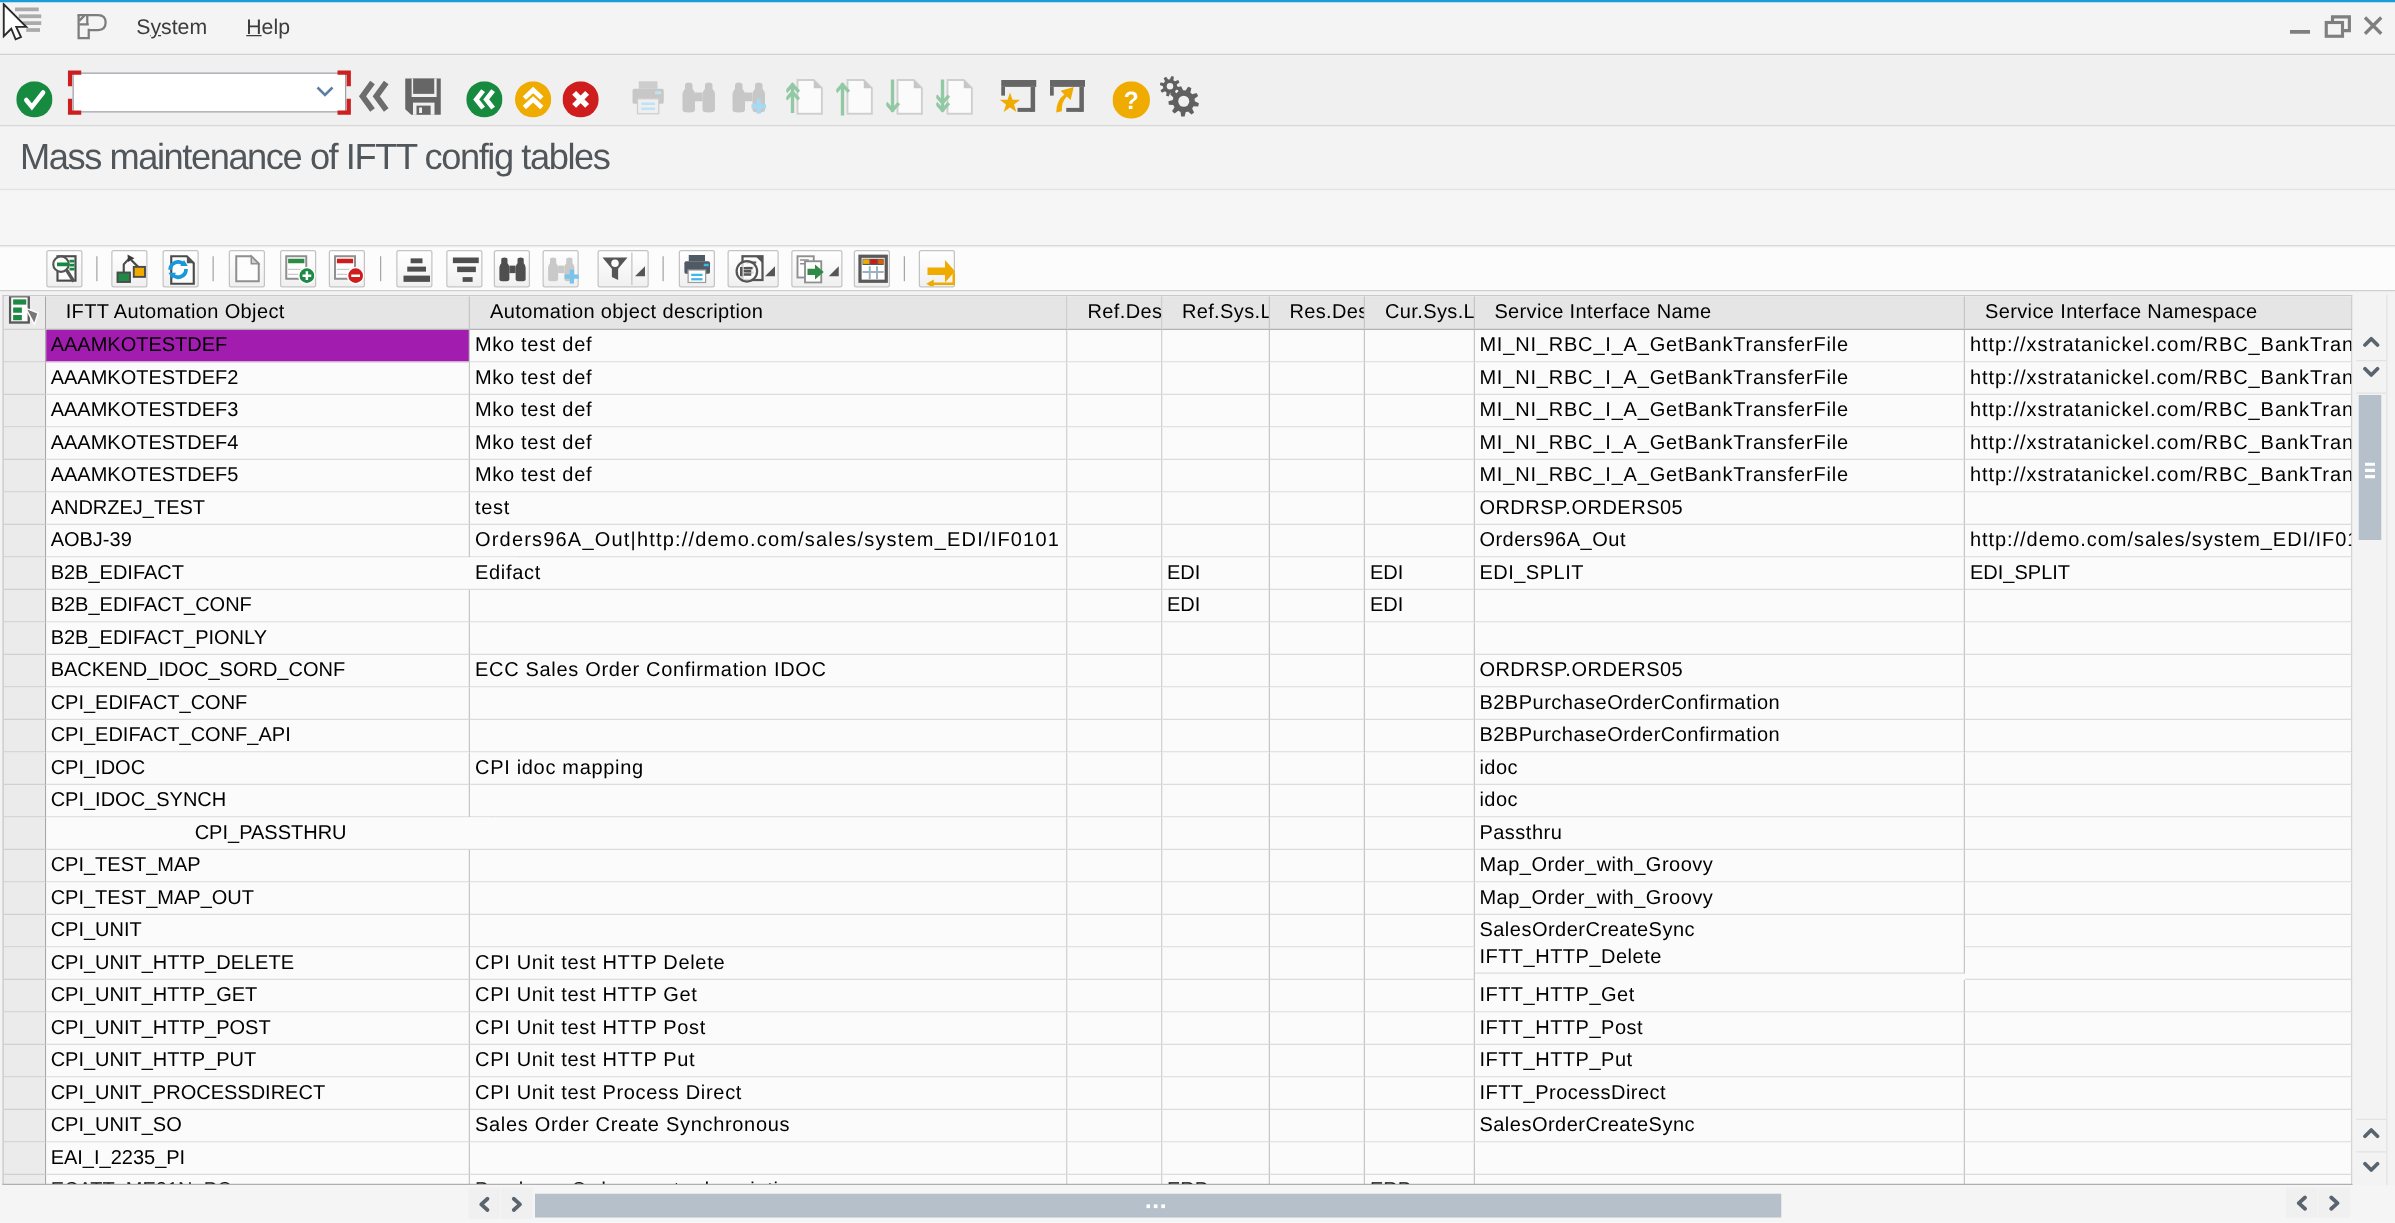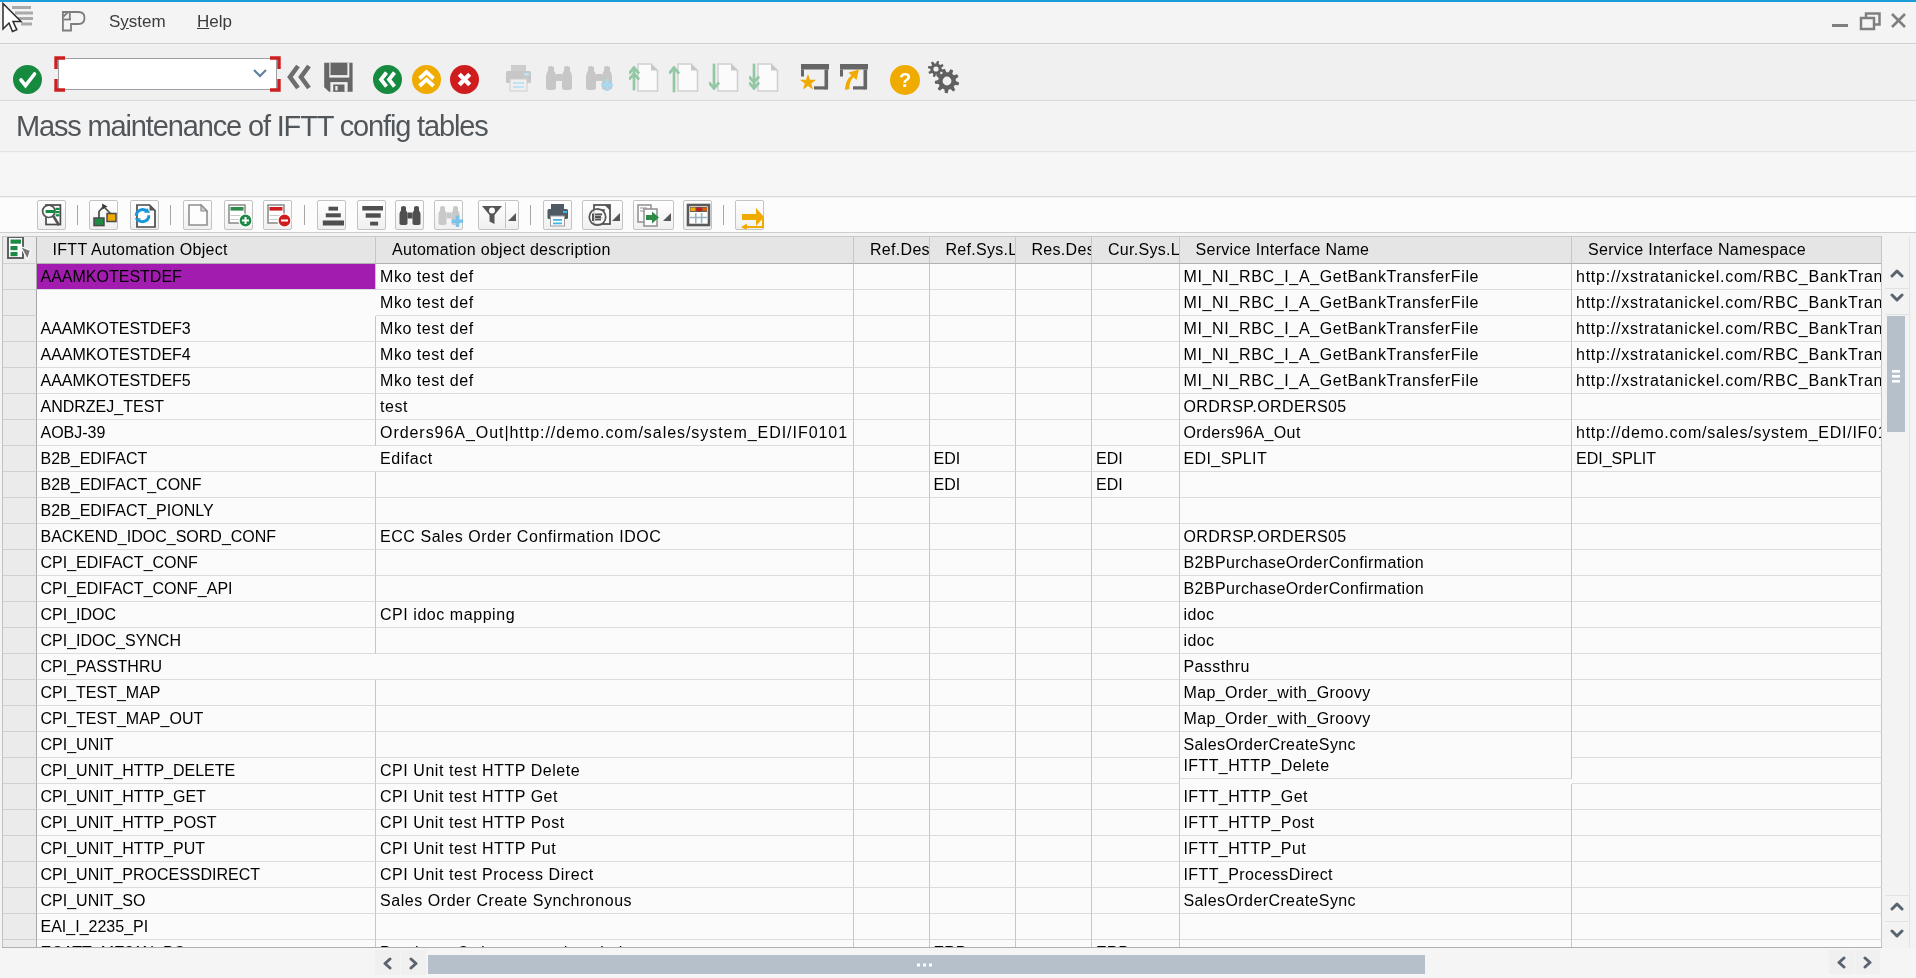--- a/index.html
+++ b/index.html
@@ -353,20 +353,21 @@
 <div class="cell selcol" style="left:0;top:27px;width:33.5px"></div>
 <div class="cell selected" style="left:33.5px;top:27px;width:339.5px;">AAAMKOTESTDEF</div>
 <div class="cell" style="left:373px;top:27px;width:478px;letter-spacing:0.55px;">Mko test def</div>
 <div class="cell" style="left:851px;top:27px;width:75.5px;"></div>
 <div class="cell" style="left:926.5px;top:27px;width:86.0px;"></div>
 <div class="cell" style="left:1012.5px;top:27px;width:76.5px;"></div>
 <div class="cell" style="left:1089px;top:27px;width:87.5px;"></div>
 <div class="cell" style="left:1176.5px;top:27px;width:392.5px;letter-spacing:0.65px;">MI_NI_RBC_I_A_GetBankTransferFile</div>
 <div class="cell" style="left:1569px;top:27px;width:310px;letter-spacing:0.75px;">http://xstratanickel.com/RBC_BankTransferFile</div>
 <div class="cell selcol" style="left:0;top:53px;width:33.5px"></div>
+<div class="cell" style="left:33.5px;top:53px;width:339.5px;">AAAMKOTESTDEF2</div>
 <div class="cell" style="left:373px;top:53px;width:478px;letter-spacing:0.55px;">Mko test def</div>
 <div class="cell" style="left:851px;top:53px;width:75.5px;"></div>
 <div class="cell" style="left:926.5px;top:53px;width:86.0px;"></div>
 <div class="cell" style="left:1012.5px;top:53px;width:76.5px;"></div>
 <div class="cell" style="left:1089px;top:53px;width:87.5px;"></div>
 <div class="cell" style="left:1176.5px;top:53px;width:392.5px;letter-spacing:0.65px;">MI_NI_RBC_I_A_GetBankTransferFile</div>
 <div class="cell" style="left:1569px;top:53px;width:310px;letter-spacing:0.75px;">http://xstratanickel.com/RBC_BankTransferFile</div>
 <div class="cell selcol" style="left:0;top:79px;width:33.5px"></div>
 <div class="cell" style="left:33.5px;top:79px;width:339.5px;">AAAMKOTESTDEF3</div>
 <div class="cell" style="left:373px;top:79px;width:478px;letter-spacing:0.55px;">Mko test def</div>
@@ -478,21 +479,21 @@
 <div class="cell selcol" style="left:0;top:391px;width:33.5px"></div>
 <div class="cell" style="left:33.5px;top:391px;width:339.5px;">CPI_IDOC_SYNCH</div>
 <div class="cell" style="left:373px;top:391px;width:478px;letter-spacing:0.55px;"></div>
 <div class="cell" style="left:851px;top:391px;width:75.5px;"></div>
 <div class="cell" style="left:926.5px;top:391px;width:86.0px;"></div>
 <div class="cell" style="left:1012.5px;top:391px;width:76.5px;"></div>
 <div class="cell" style="left:1089px;top:391px;width:87.5px;"></div>
 <div class="cell" style="left:1176.5px;top:391px;width:392.5px;letter-spacing:0.4px;">idoc</div>
 <div class="cell" style="left:1569px;top:391px;width:310px;"></div>
 <div class="cell selcol" style="left:0;top:417px;width:33.5px"></div>
-<div class="cell" style="left:33.5px;top:417px;width:357px;">CPI_PASSTHRU</div>
+<div class="cell" style="left:33.5px;top:417px;width:357px;text-align:center;">CPI_PASSTHRU</div>
 <div class="cell" style="left:373px;top:417px;width:478px;letter-spacing:0.55px;"></div>
 <div class="cell" style="left:851px;top:417px;width:75.5px;"></div>
 <div class="cell" style="left:926.5px;top:417px;width:86.0px;"></div>
 <div class="cell" style="left:1012.5px;top:417px;width:76.5px;"></div>
 <div class="cell" style="left:1089px;top:417px;width:87.5px;"></div>
 <div class="cell" style="left:1176.5px;top:417px;width:392.5px;letter-spacing:0.4px;">Passthru</div>
 <div class="cell" style="left:1569px;top:417px;width:310px;"></div>
 <div class="cell selcol" style="left:0;top:443px;width:33.5px"></div>
 <div class="cell" style="left:33.5px;top:443px;width:339.5px;">CPI_TEST_MAP</div>
 <div class="cell" style="left:373px;top:443px;width:478px;letter-spacing:0.55px;"></div>

